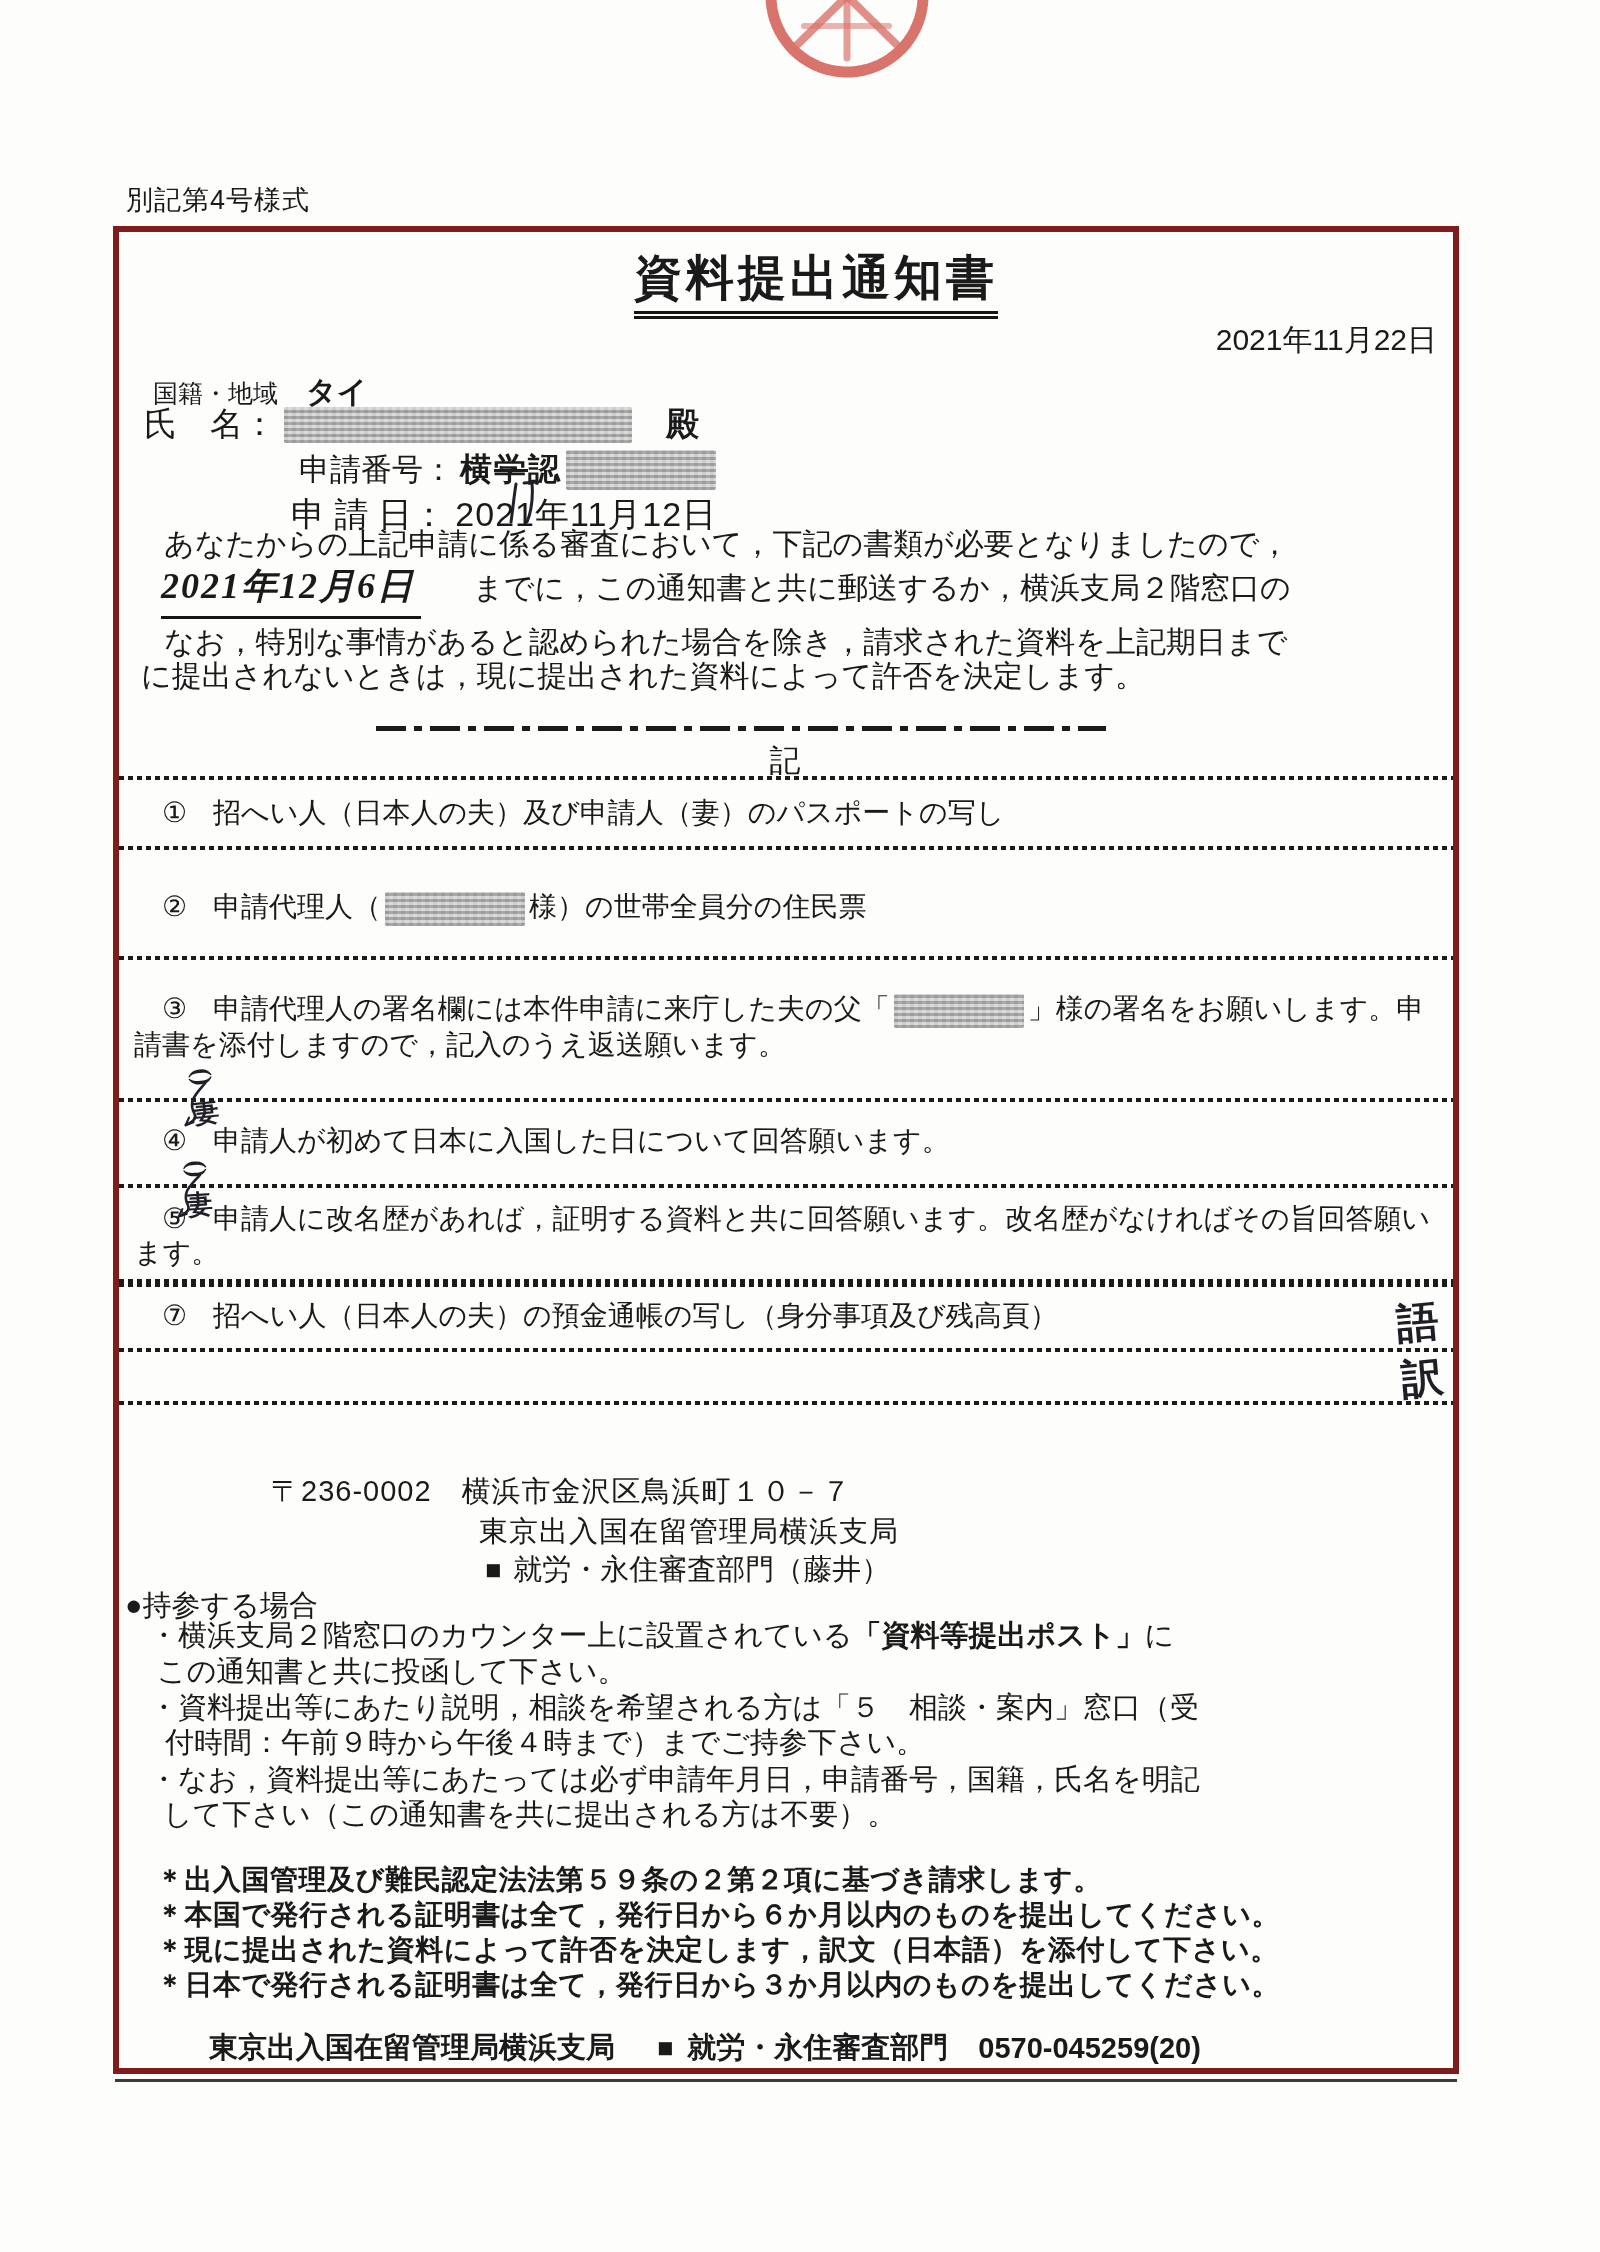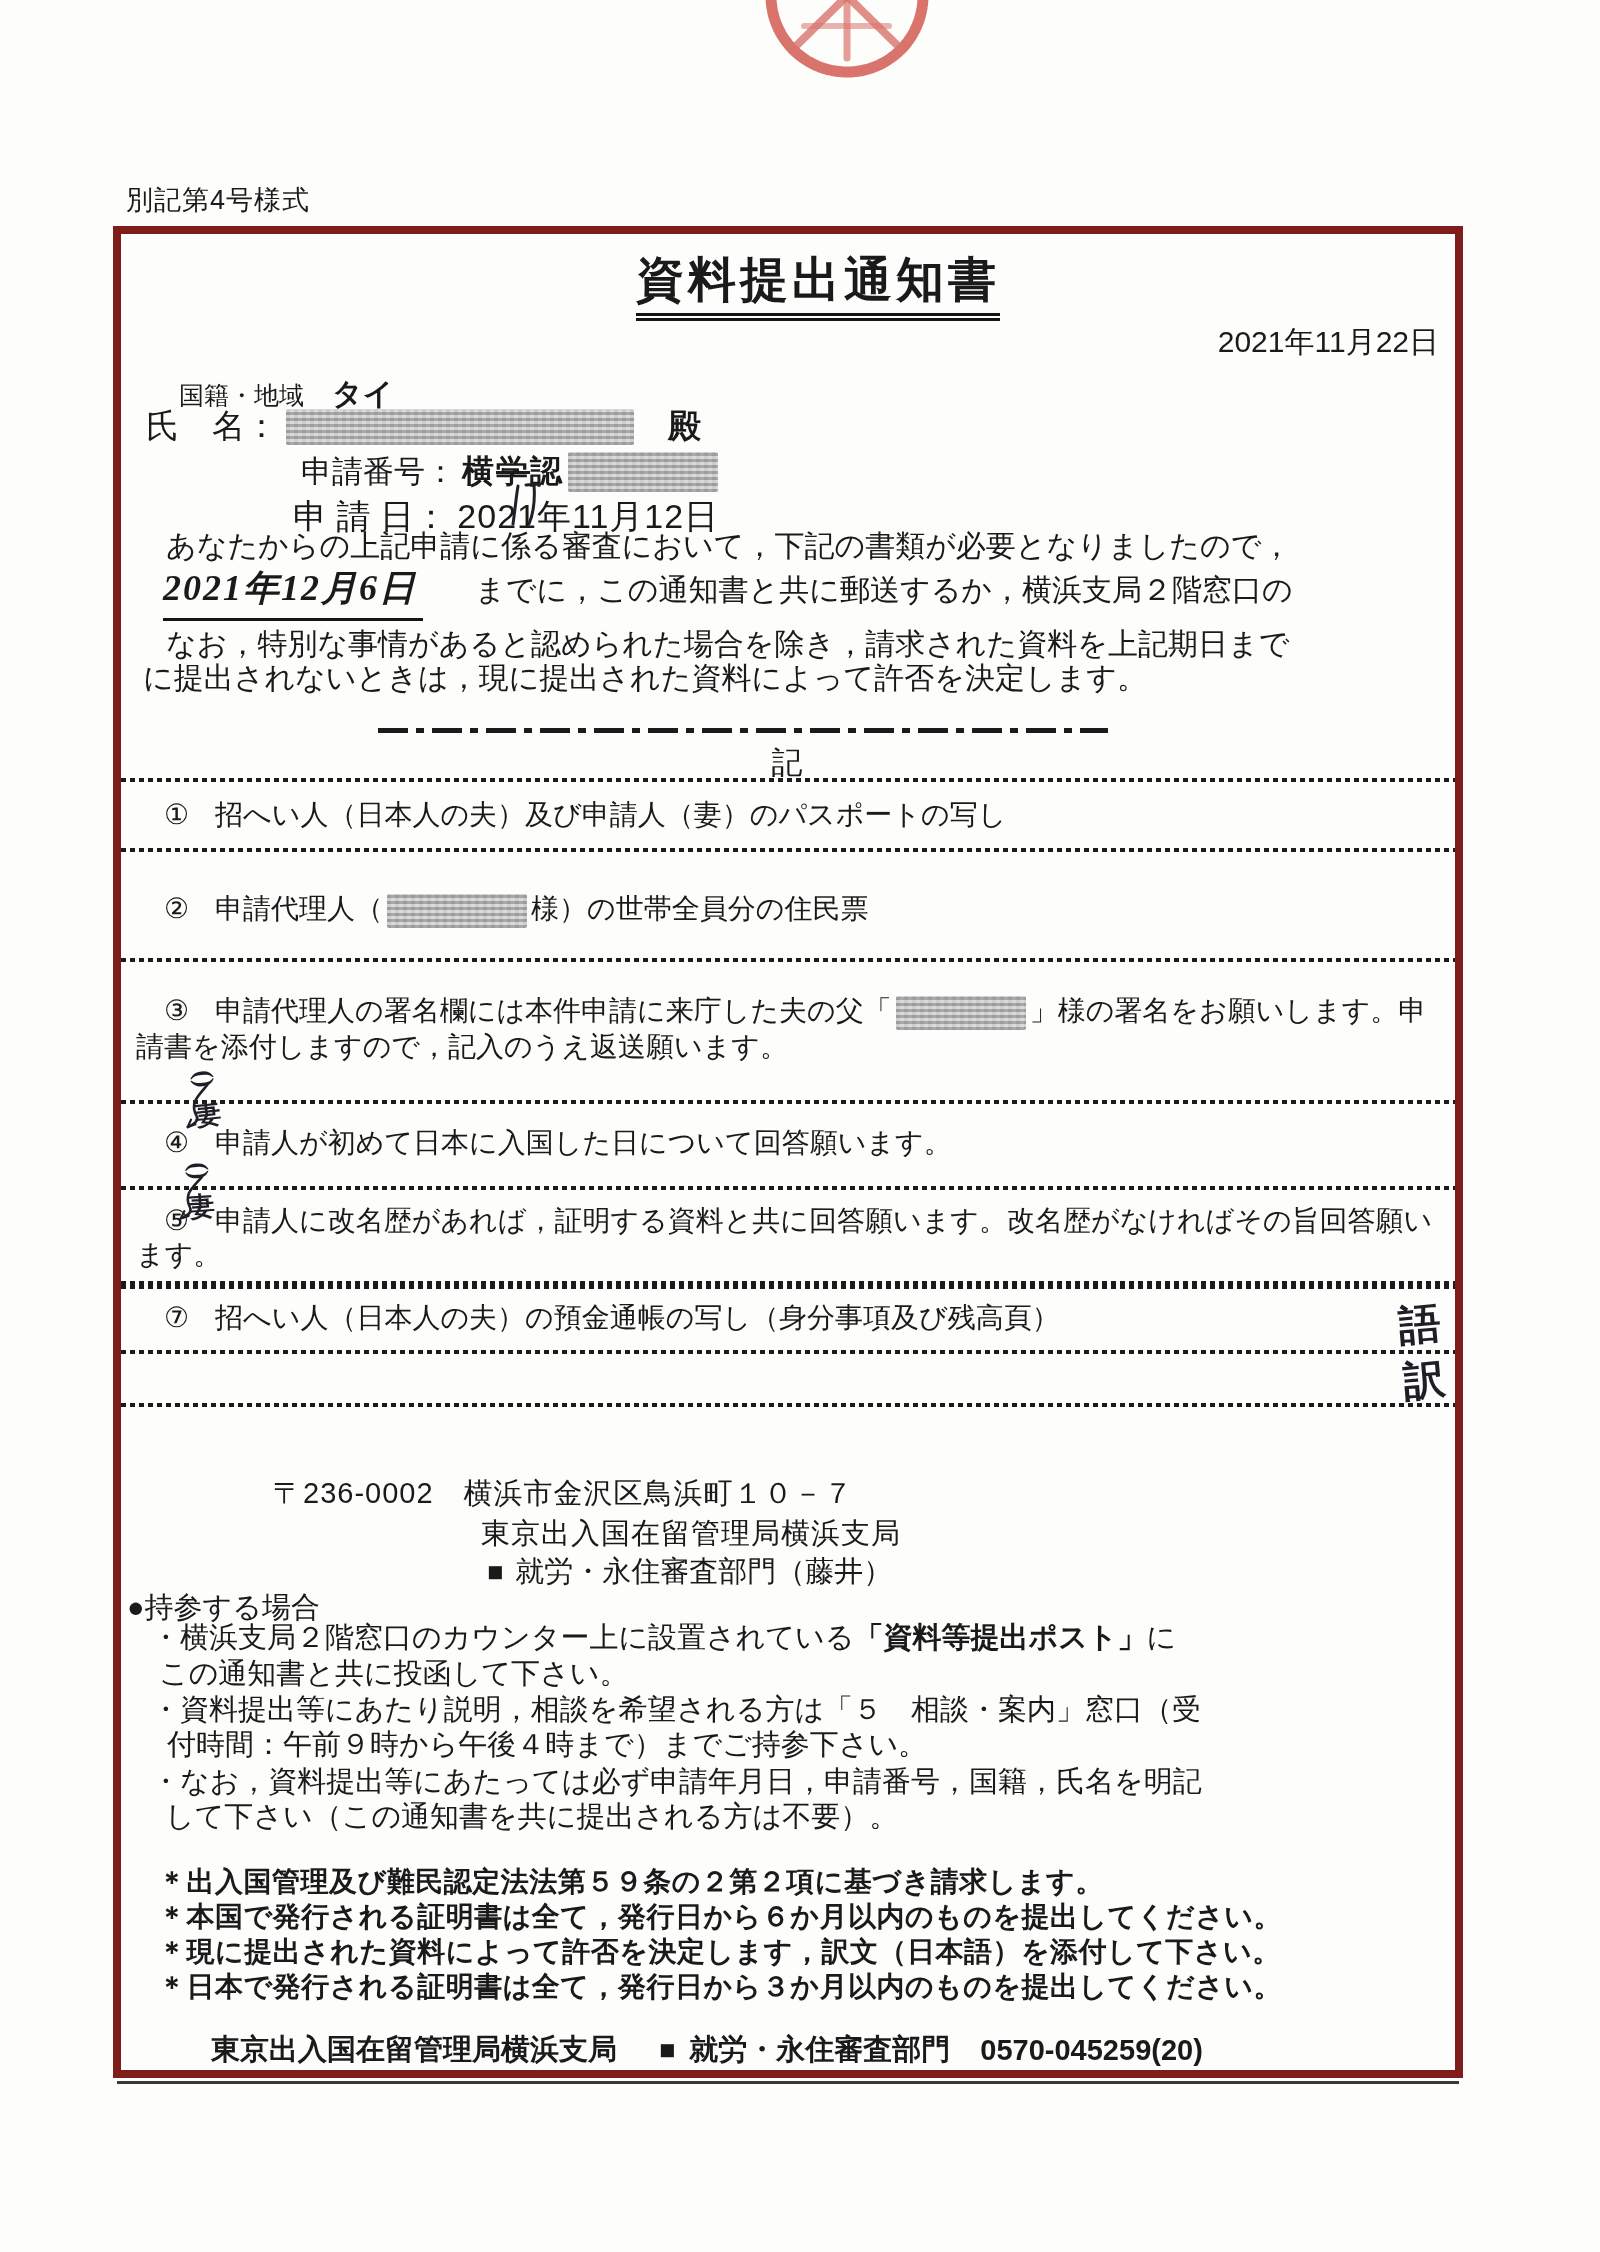--- a/index.html
+++ b/index.html
@@ -1,27 +1,27 @@
 <!DOCTYPE html>
 <html><head>
 <meta charset="utf-8">
 <style>
   html,body{margin:0;padding:0;background:#ffffff;}
   .page{position:relative;width:1600px;height:2252px;background:#fdfdfb;overflow:hidden;
         font-family:"Liberation Sans",sans-serif;color:#1a1a1a;}
   .abs{position:absolute;}
   .form-code{left:126px;top:182px;font-size:27px;letter-spacing:1px;}
   .box{position:absolute;left:113px;top:226px;width:1334px;height:1836px;
-       border:8px solid #7f1d1d;background:transparent;}
+       border:6px solid #7f1d1d;background:transparent;}
   .box::after{content:"";position:absolute;left:-4px;right:-4px;bottom:-14px;height:3px;background:#3a3a3a;}
   .title-wrap{left:0;right:0;top:14px;text-align:center;}
   .doc-title{display:inline-block;margin-left:60px;font-size:48px;font-weight:700;letter-spacing:4px;
              border-bottom:8px double #151515;padding-bottom:1px;}
   .issue-date{right:16px;top:88px;font-size:30px;}
-  .row-nat{left:58px;top:140px;display:flex;align-items:baseline;}
+  .row-nat{left:34px;top:140px;display:flex;align-items:baseline;}
   .nat-label{font-size:25px;}
   .nat-value{font-size:30px;font-weight:700;margin-left:28px;}
   .row-name{left:25px;top:170px;display:flex;align-items:center;}
   .name-label{font-size:33px;}
   .redact{background:
       repeating-linear-gradient(0deg,rgba(120,120,120,.55) 0 3px,rgba(210,210,210,.5) 3px 6px),
       repeating-linear-gradient(90deg,#c9c9c9 0 4px,#e3e3e3 4px 8px);
       border-radius:2px;}
   .redact-name{width:348px;height:36px;margin-left:8px;}
   .honorific{font-size:33px;font-weight:700;margin-left:34px;}

